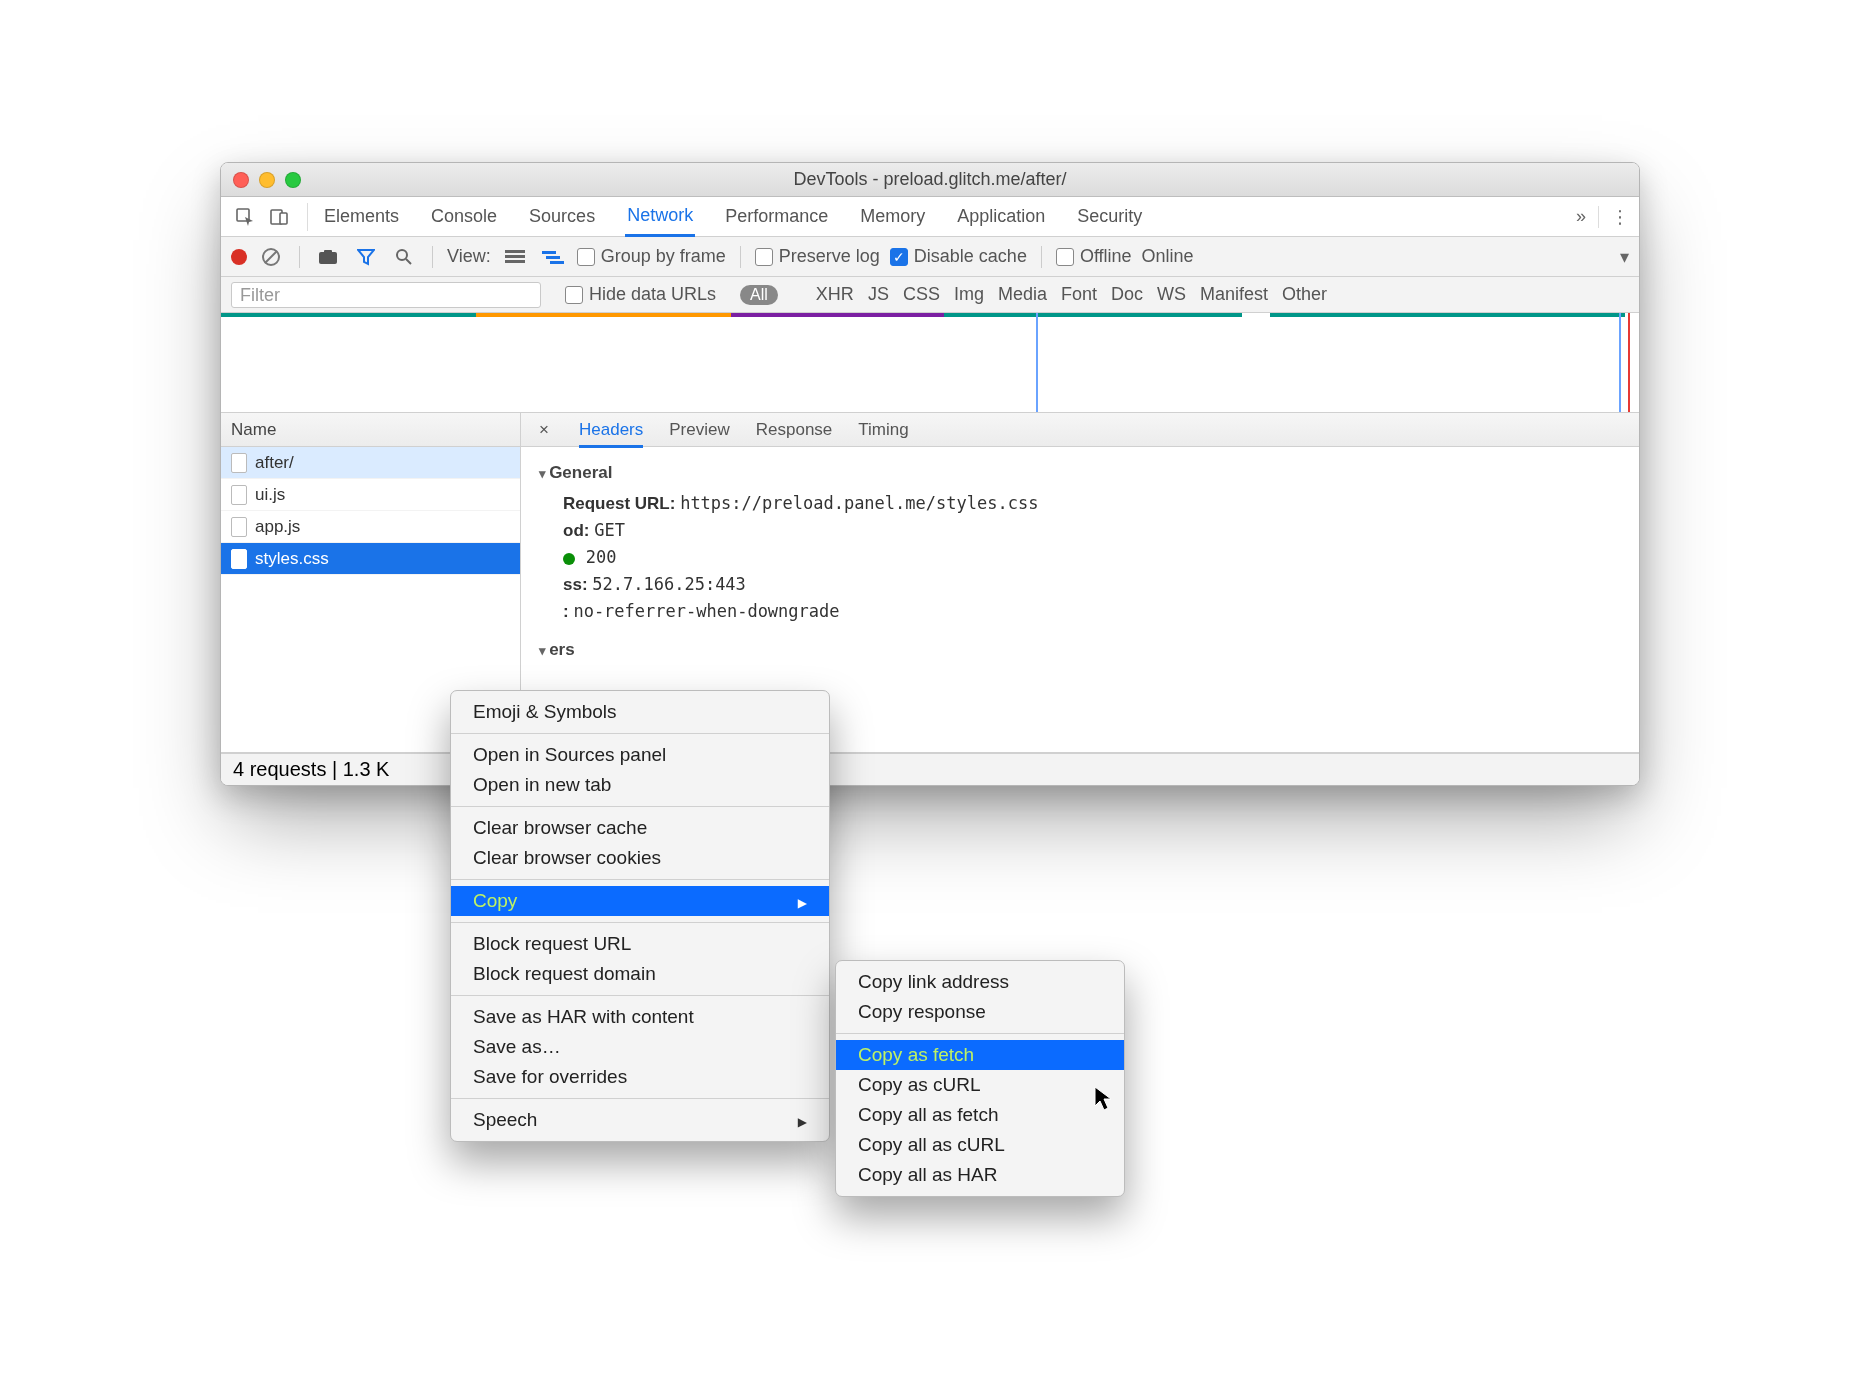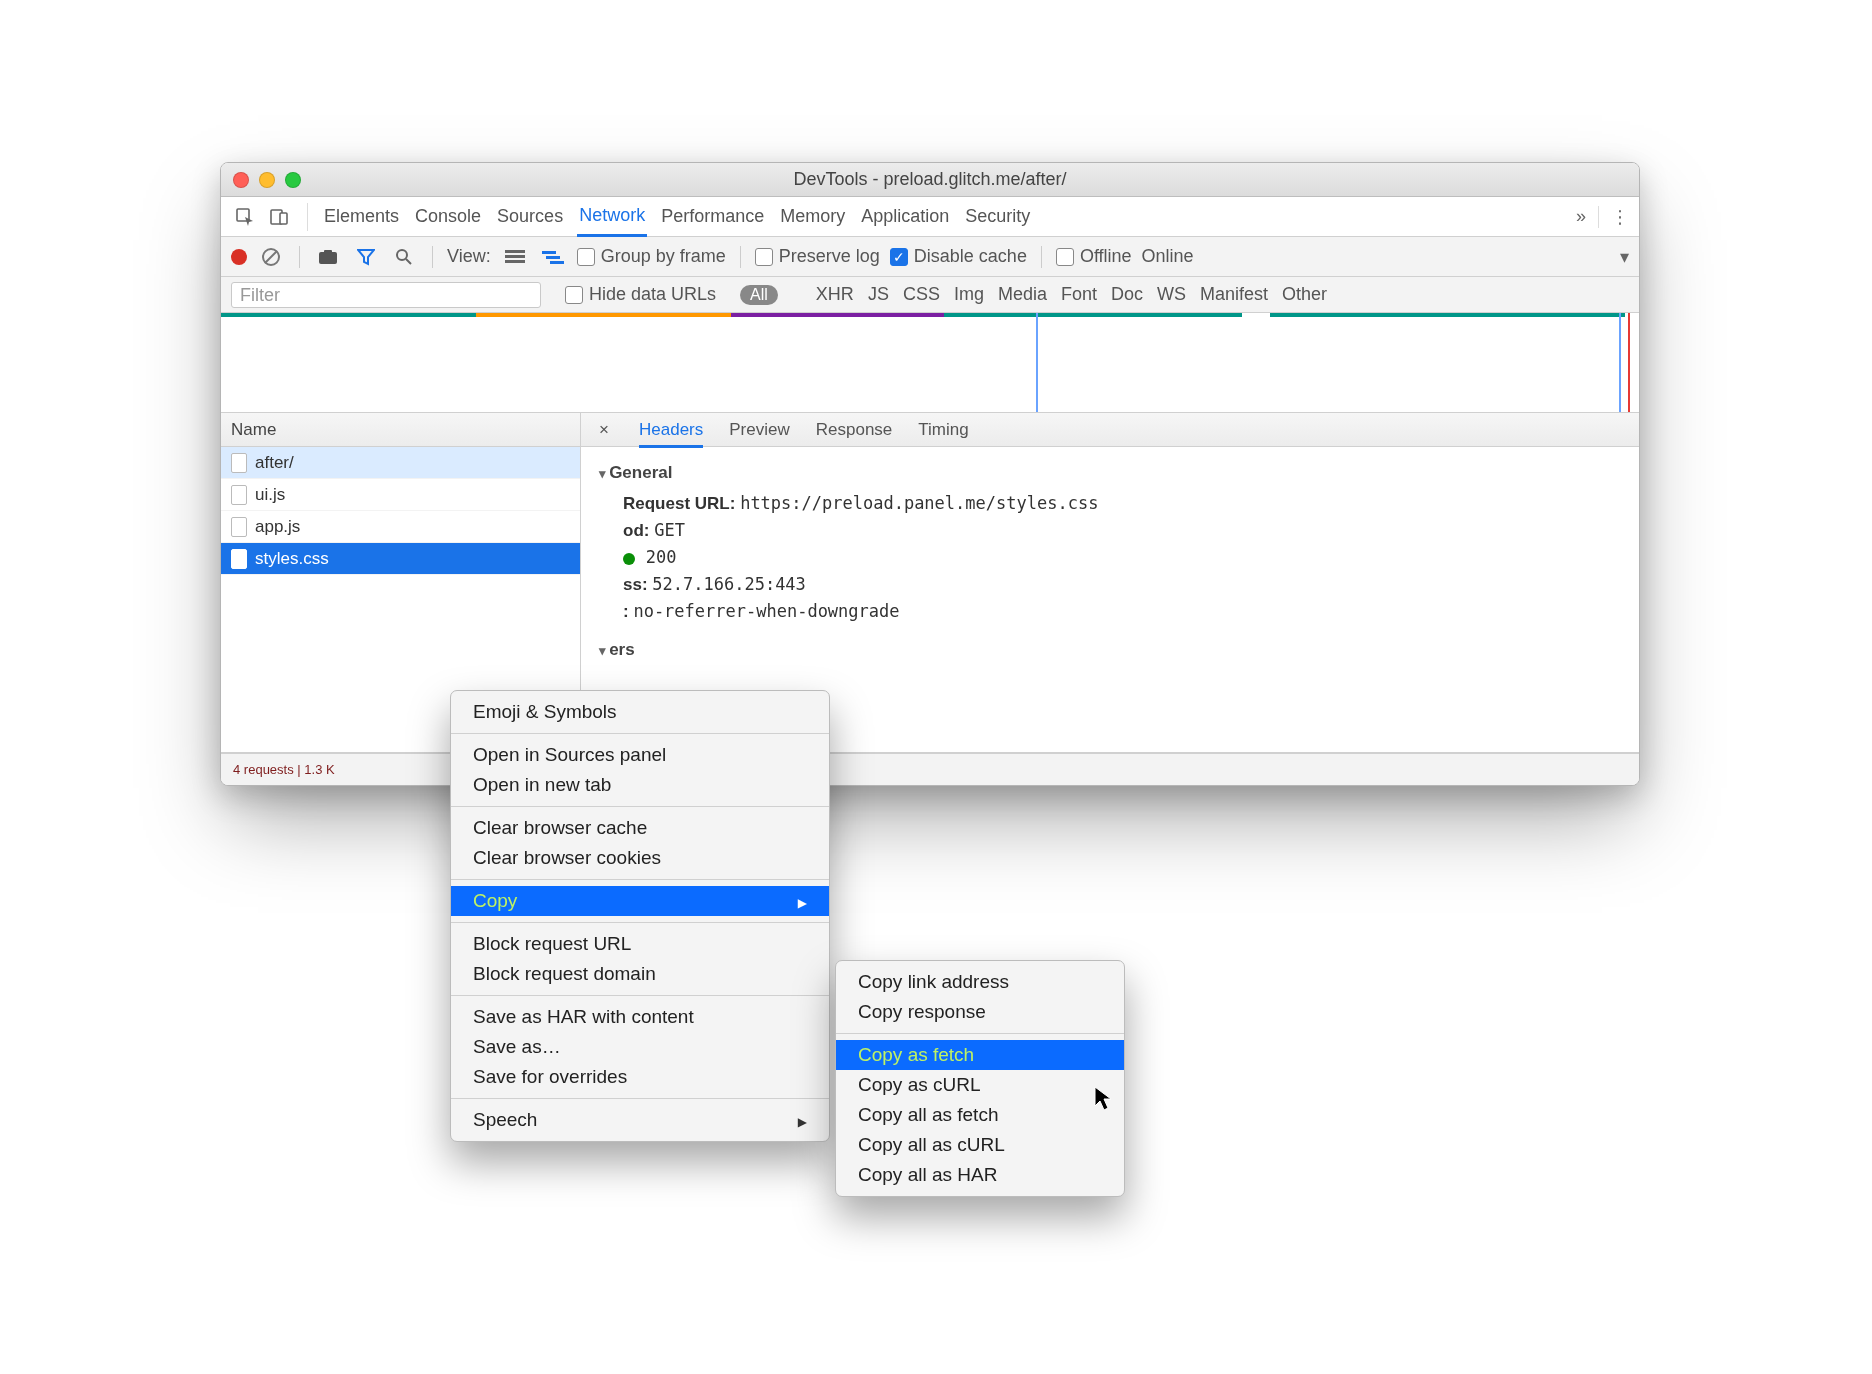--- a/index.html
+++ b/index.html
@@ -57,21 +57,21 @@
     height: 40px;
     display:flex; align-items:center;
     padding: 0 10px;
     border-bottom: 1px solid var(--toolbar-border);
     background: #fff;
     font-size: 18px;
     color:#555;
   }
   .tabs-icons { display:flex; gap:6px; padding-right:14px; border-right:1px solid #ddd; margin-right:8px;}
   .ico-btn { width:28px; height:28px; display:flex; align-items:center; justify-content:center; border-radius:2px; color:#666; }
-  .tabs { display:flex; gap:12px; align-items:center; flex:1; padding-left:6px;}
+  .tabs { display:flex; gap:28px; align-items:center; flex:1; padding-left:6px;}
   .tab { padding: 8px 2px; cursor:default;}
   .tab.active { color: var(--blue); border-bottom: 3px solid var(--blue); margin-bottom:-1px;}
   .tabs-tail { display:flex; align-items:center; gap:12px; color:#666;}
   
   .toolbar {
     height: 40px;
     background: var(--toolbar-bg);
     border-bottom: 1px solid var(--toolbar-border);
     display:flex; align-items:center;
     padding: 0 10px;
@@ -118,21 +118,21 @@
     height: 100px;
     border-bottom:1px solid var(--toolbar-border);
     background:#fff;
     position:relative;
   }
   .wf-seg { position:absolute; top:0; height:4px;}
   .wf .mk { position:absolute; top:0; bottom:0; width:2px;}
   
   .split { display:flex; height: 340px; border-bottom:1px solid var(--toolbar-border);}
   .left {
-    width: 360px;
+    width: 300px;
     border-right:1px solid var(--toolbar-border);
     display:flex; flex-direction:column;
     background:#fff;
   }
   .left-head {
     height:34px; display:flex; align-items:center; padding:0 10px;
     background:linear-gradient(#f6f6f6,#ececec);
     border-bottom:1px solid var(--toolbar-border);
     font-size:17px; color:#444;
   }
@@ -162,21 +162,21 @@
   .section-hdr { color:#444; font-weight:600; margin:6px 0 10px; }
   .section-hdr::before{content:"▾ "; color:#666; font-size:13px;}
   .kv { margin:6px 0 6px 24px; }
   .kv b { color:#333; font-weight:700;}
   .kv span.mono{ font-family: var(--mono); color:#333;}
   .status-dot{display:inline-block;width:12px;height:12px;border-radius:50%;background:#0a8f08;margin-right:6px;vertical-align:middle;}
   
   .footer {
     height:32px; background:var(--toolbar-bg);
     display:flex; align-items:center; padding:0 12px;
-    font-size:13px; color:#7f1d1d;
+    font-size:20px; color:#000000;
     border-top:1px solid var(--toolbar-border);
   }
   
   .ctx {
     position:absolute;
     background:#f4f4f4;
     border:1px solid #bcbcbc;
     border-radius:7px;
     box-shadow: 0 20px 40px rgba(0,0,0,.35);
     padding:6px 0;

